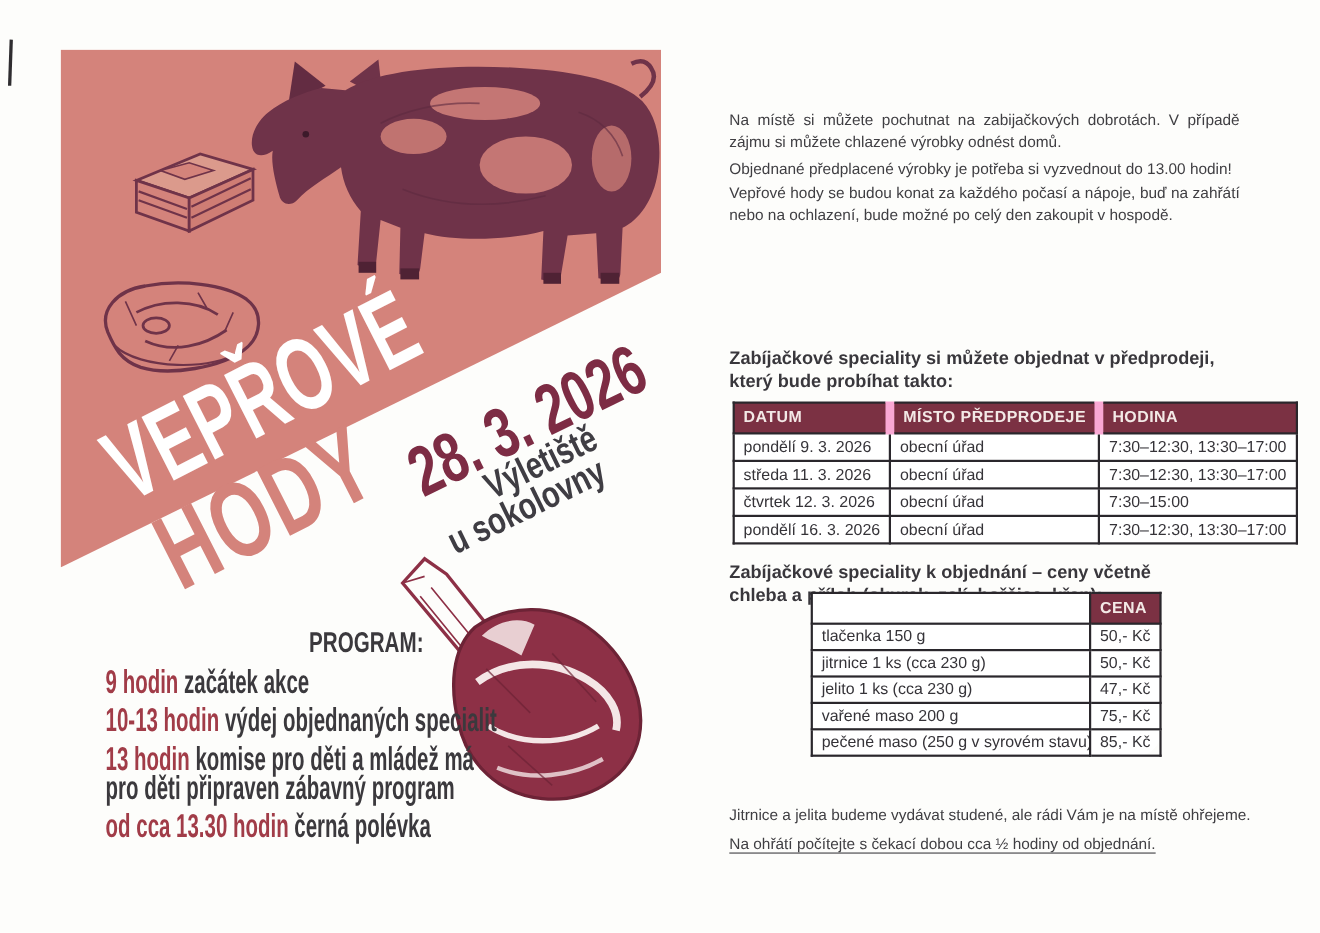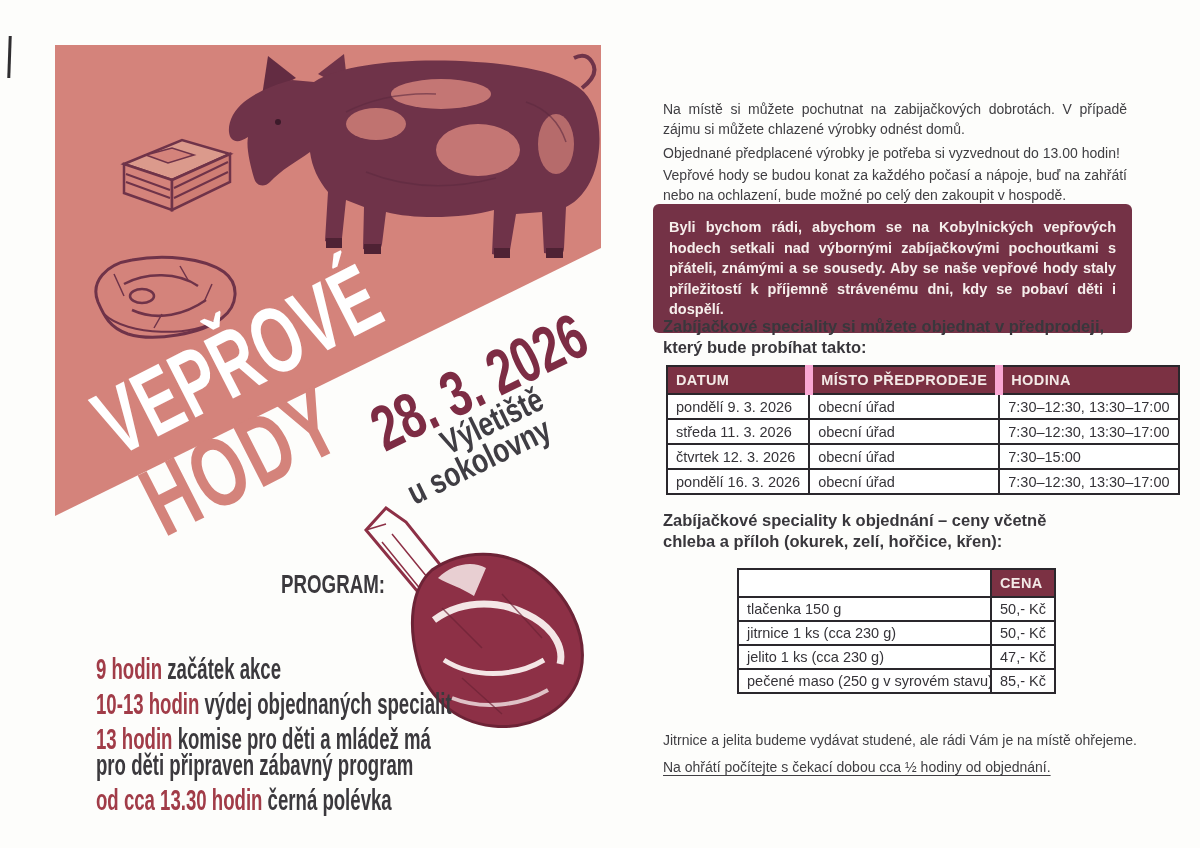--- a/index.html
+++ b/index.html
@@ -19,21 +19,21 @@
               transform:translate(-50%,-50%) rotate(-27deg) scale(0.70,1);}
   .poster-date{left:479px;top:382px;font-size:64px;color:#7d2c44;
                transform:translate(-50%,-50%) rotate(-26deg) scale(0.72,1);}
   .venue-1{left:492px;top:421px;font-size:34px;color:#3f3d43;
            transform:translate(-50%,-50%) rotate(-26deg) scale(0.78,1);}
   .venue-2{left:479px;top:461px;font-size:34px;color:#3f3d43;
            transform:translate(-50%,-50%) rotate(-26deg) scale(0.78,1);}
 
   .program-heading{left:281px;top:569px;font-size:26px;font-weight:700;color:#3b393d;
                    transform-origin:left top;transform:scale(0.72,1);white-space:nowrap;}
-  .program{left:96px;top:608px;width:640px;margin-top:48px;}
+  .program{left:96px;top:608px;width:640px;}
   .prog-line{font-size:30px;font-weight:700;color:#3b393d;line-height:26px;margin-bottom:9px;
              transform-origin:left top;transform:scale(0.62,1);white-space:nowrap;}
   .prog-line .time{color:#a13c48;}
   .prog-cont{margin-top:-9px;}
 
   
   .para{left:663px;width:464px;font-size:14px;line-height:19.5px;text-align:justify;color:#3f3e42;}
   .p1{top:86px;} .p2{top:130px;} .p3{top:152px;}
 
   .highlight-box{left:655px;top:206px;width:447px;background:#743246;color:#f6efec;
@@ -43,21 +43,21 @@
 
   .sec-heading{left:663px;width:470px;font-size:16.5px;font-weight:700;color:#39373c;line-height:21px;}
   .h1{top:316px;} .h2{top:510px;}
 
   table{border-collapse:collapse;background:#fff;}
   td,th{border:2px solid #2a272c;font-size:14.5px;padding:1px 8px;text-align:left;
         color:#353338;height:21px;white-space:nowrap;margin-left:41px;}
   th{background:#7b3143;color:#f3e9e6;font-weight:700;letter-spacing:.4px;height:24px;}
   .presale-table{left:666px;top:365px;}
   .presale-table th+th{border-left:8px solid #f9a8d4;}
-  .price-table{left:737px;top:568px;border-radius:24px;}
+  .price-table{left:737px;top:538px;border-radius:24px;}
   .price-table td{height:20px;}
   .price-table .blank-th{background:#fff;}
   .price-table td.item{max-width:235px;overflow:hidden;}
 
   .footer-line{left:663px;font-size:14px;color:#3f3e42;}
   .f1{top:732px;} .f2{top:759px;text-decoration:underline;text-underline-offset:3px;}
 
   svg{display:block;}
 </style>
 </head>
@@ -133,21 +133,20 @@
     <div class="prog-line"><span class="time">10-13 hodin</span> <span>výdej objednaných specialit</span></div>
     <div class="prog-line"><span class="time">13 hodin</span> <span>komise pro děti a mládež má</span></div>
     <div class="prog-line prog-cont">pro děti připraven zábavný program</div>
     <div class="prog-line"><span class="time">od cca 13.30 hodin</span> <span>černá polévka</span></div>
   </div>
 
   <p class="abs para p1">Na místě si můžete pochutnat na zabijačkových dobrotách. V případě zájmu si můžete chlazené výrobky odnést domů.</p>
   <p class="abs para p2">Objednané předplacené výrobky je potřeba si vyzvednout do 13.00 hodin!</p>
   <p class="abs para p3">Vepřové hody se budou konat za každého počasí a nápoje, buď na zahřátí nebo na ochlazení, bude možné po celý den zakoupit v hospodě.</p>
 
-  <div class="abs highlight-box">Byli bychom rádi, abychom se na Kobylnických vepřových hodech setkali nad výbornými zabíjačkovými pochoutkami s přáteli, známými a se sousedy. Aby se naše vepřové hody staly příležitostí k příjemně strávenému dni, kdy se pobaví děti i dospělí.</div>
 
   <div class="abs sec-heading h1">
     <div>Zabíjačkové speciality si můžete objednat v předprodeji,</div>
     <div>který bude probíhat takto:</div>
   </div>
 
   <table class="abs presale-table">
     <colgroup>
         <col style="width:133px">
         <col style="width:148px">
@@ -203,20 +202,24 @@
     </tr>
     <tr>
       <td class="item">jitrnice 1 ks (cca 230 g)</td>
       <td>50,- Kč</td>
     </tr>
     <tr>
       <td class="item">jelito 1 ks (cca 230 g)</td>
       <td>47,- Kč</td>
     </tr>
     <tr>
+      <td class="item">vařené maso 200 g</td>
+      <td>75,- Kč</td>
+    </tr>
+    <tr>
       <td class="item">pečené maso (250 g v syrovém stavu)</td>
       <td>85,- Kč</td>
     </tr>
   </tbody>
     </table>
 
   <div class="abs footer-line f1">Jitrnice a jelita budeme vydávat studené, ale rádi Vám je na místě ohřejeme.</div>
   <div class="abs footer-line f2">Na ohřátí počítejte s čekací dobou cca ½ hodiny od objednání.</div>
 
 </div>

